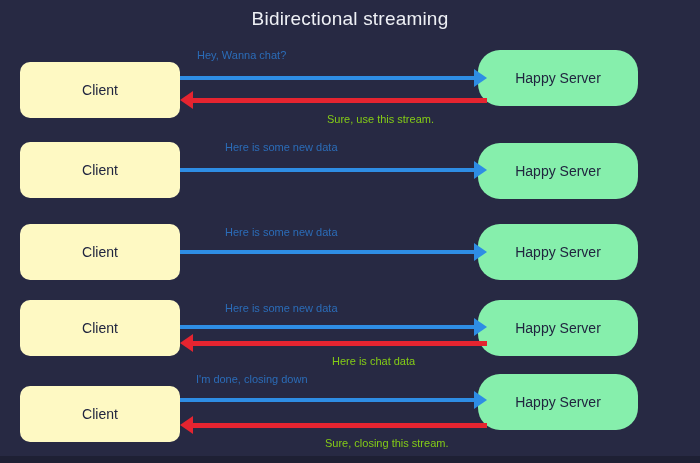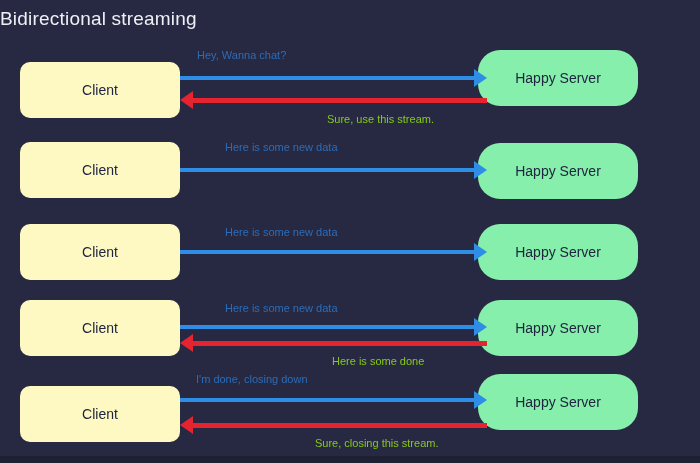--- a/index.html
+++ b/index.html
@@ -8,21 +8,21 @@
     background:#272943;
   }
   .canvas {
     position:relative;
     width:700px; height:463px;
     background:#272943;
     overflow:hidden;
   }
   .title {
     position:absolute; top:8px; left:0; width:100%;
-    text-align:left;
+    text-align:center;
     color:#eef0f5;
     font-size:19px;
     font-weight:500;
     letter-spacing:.2px;
   }
   .box {
     position:absolute;
     width:160px; height:56px;
     border-radius:10px;
     display:flex; align-items:center; justify-content:center;
@@ -78,21 +78,21 @@
   .msg.blue { color:#2b6cb8; }
   .msg.red  { color:#84cc16; }
 
   .m1q { left:197px; top:49px; }
   .m1r { left:327px; top:113px; }
   .m2q { left:225px; top:141px; }
   .m3q { left:225px; top:226px; }
   .m4q { left:225px; top:302px; }
   .m4r { left:332px; top:355px; }
   .m5q { left:196px; top:373px;text-align:center; }
-  .m5r { left:315px; top:437px; }
+  .m5r { left:325px; top:437px; }
 
   .bottom-bar {
     position:absolute; left:0; bottom:0; width:100%; height:7px;
     background:#1e2034;
   }
 </style>
 </head>
 <body>
 
 <div class="canvas">
@@ -130,21 +130,21 @@
 
   <div class="box client c4">
       <span>Client</span>
     </div>
   <div class="box server s4">
       <span>Happy Server</span>
     </div>
   <div class="arrow blue ab4"></div>
   <div class="arrow red rb4"></div>
   <div class="msg blue m4q">Here is some new data</div>
-  <div class="msg red m4r">Here is some done</div>
+  <div class="msg red m4r">Here is chat data</div>
 
   <div class="box client c5">
       <span>Client</span>
     </div>
   <div class="box server s5">
       <span>Happy Server</span>
     </div>
   <div class="arrow blue ab5"></div>
   <div class="arrow red rb5"></div>
   <div class="msg blue m5q">I'm done, closing down</div>

